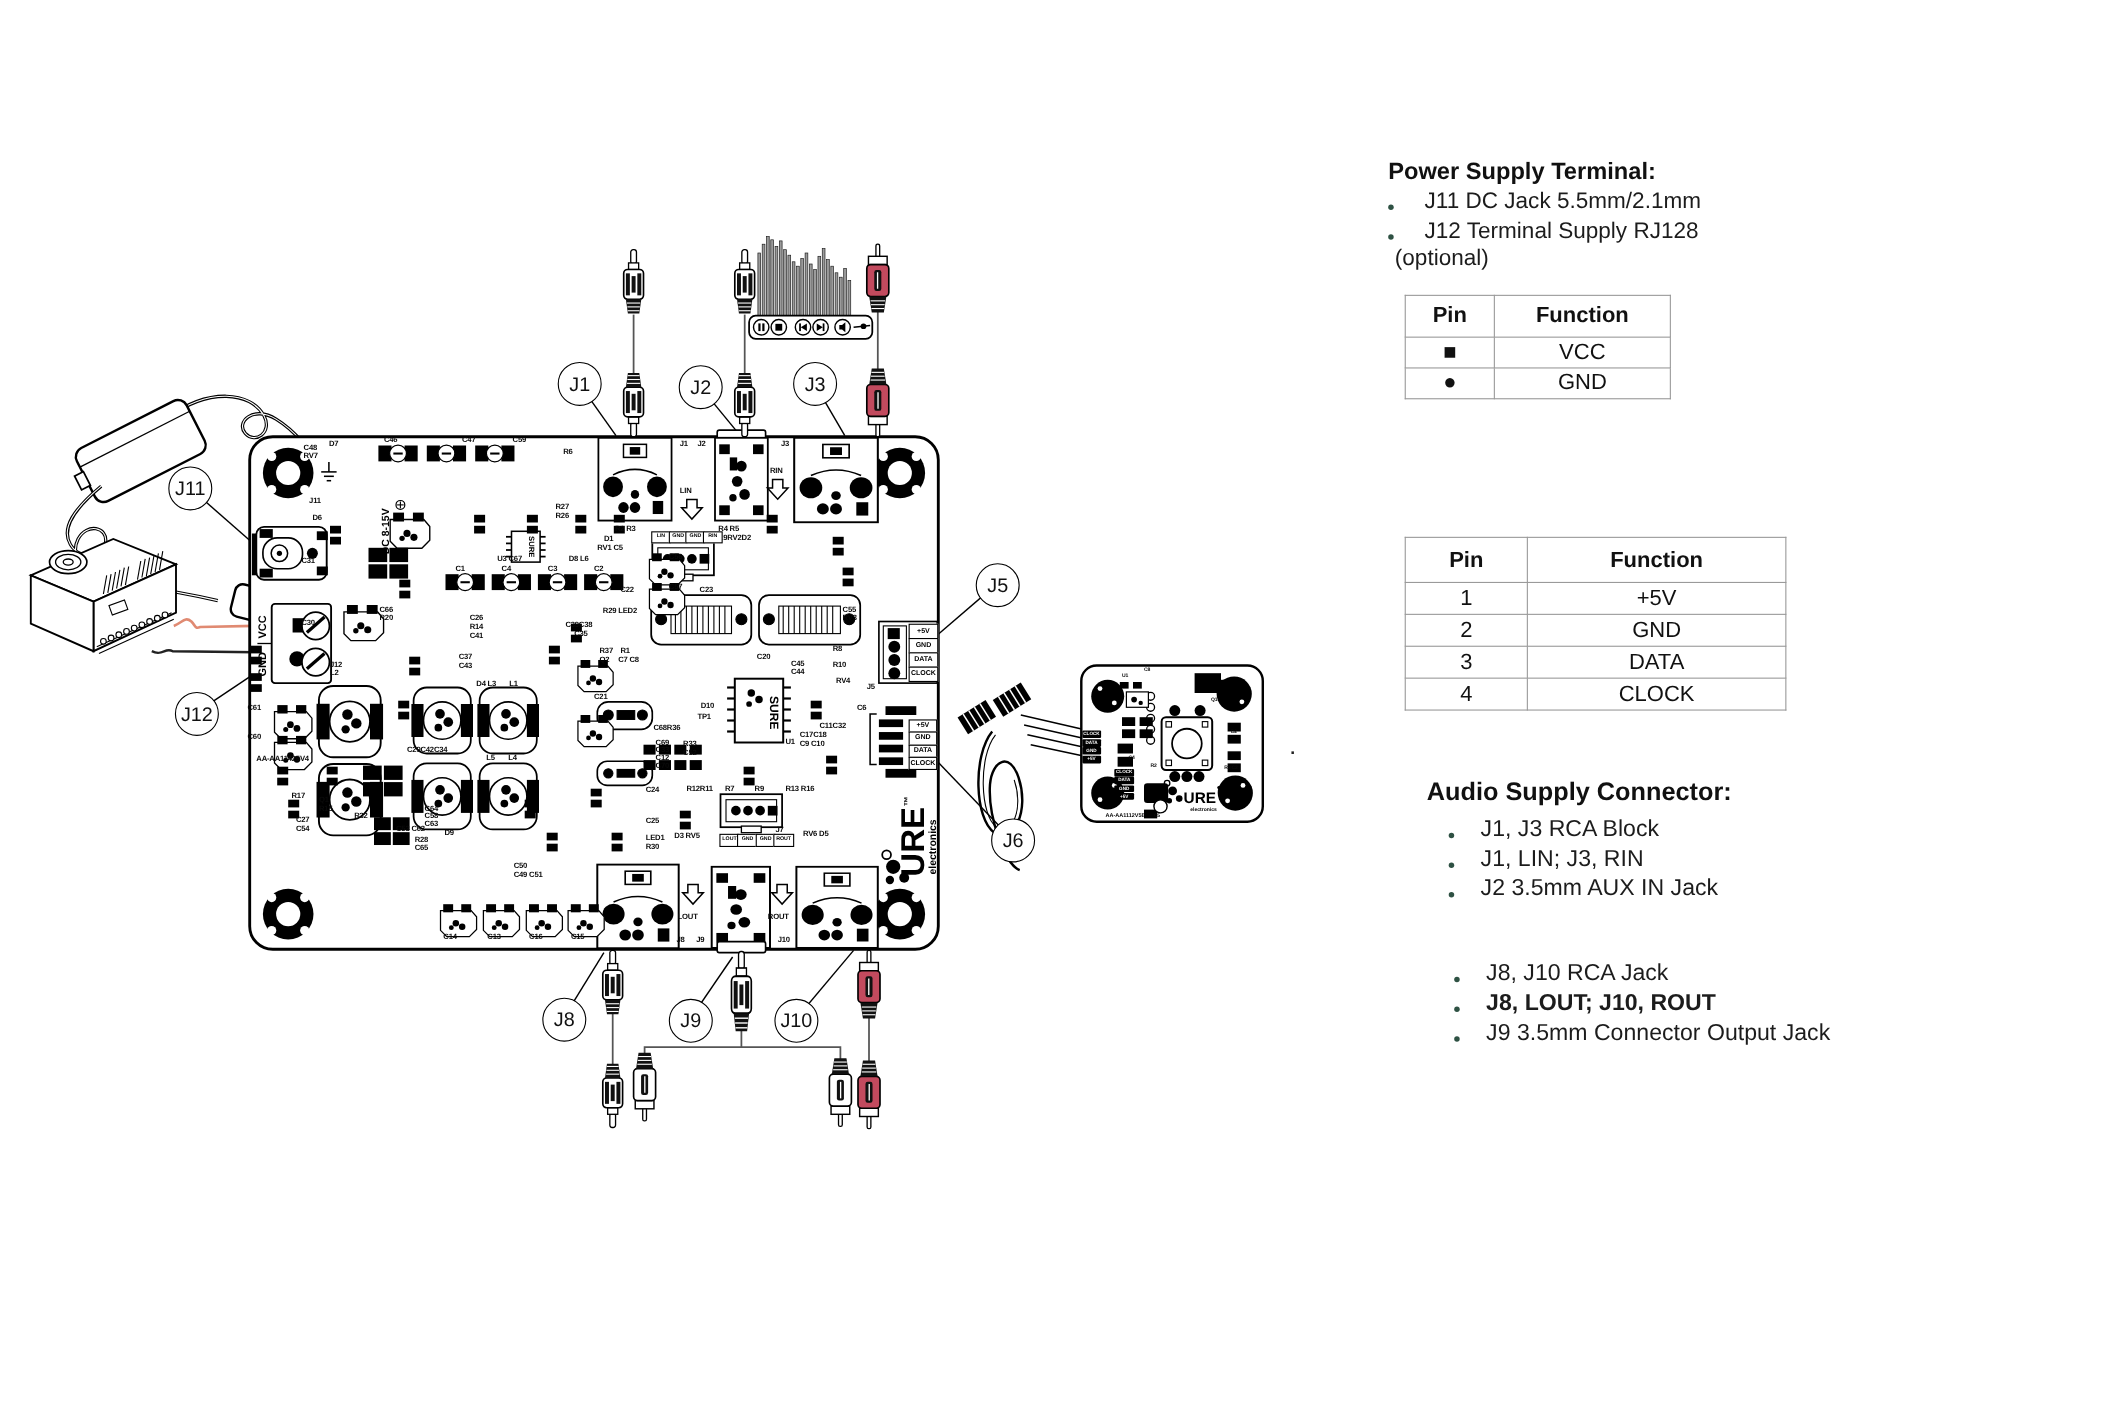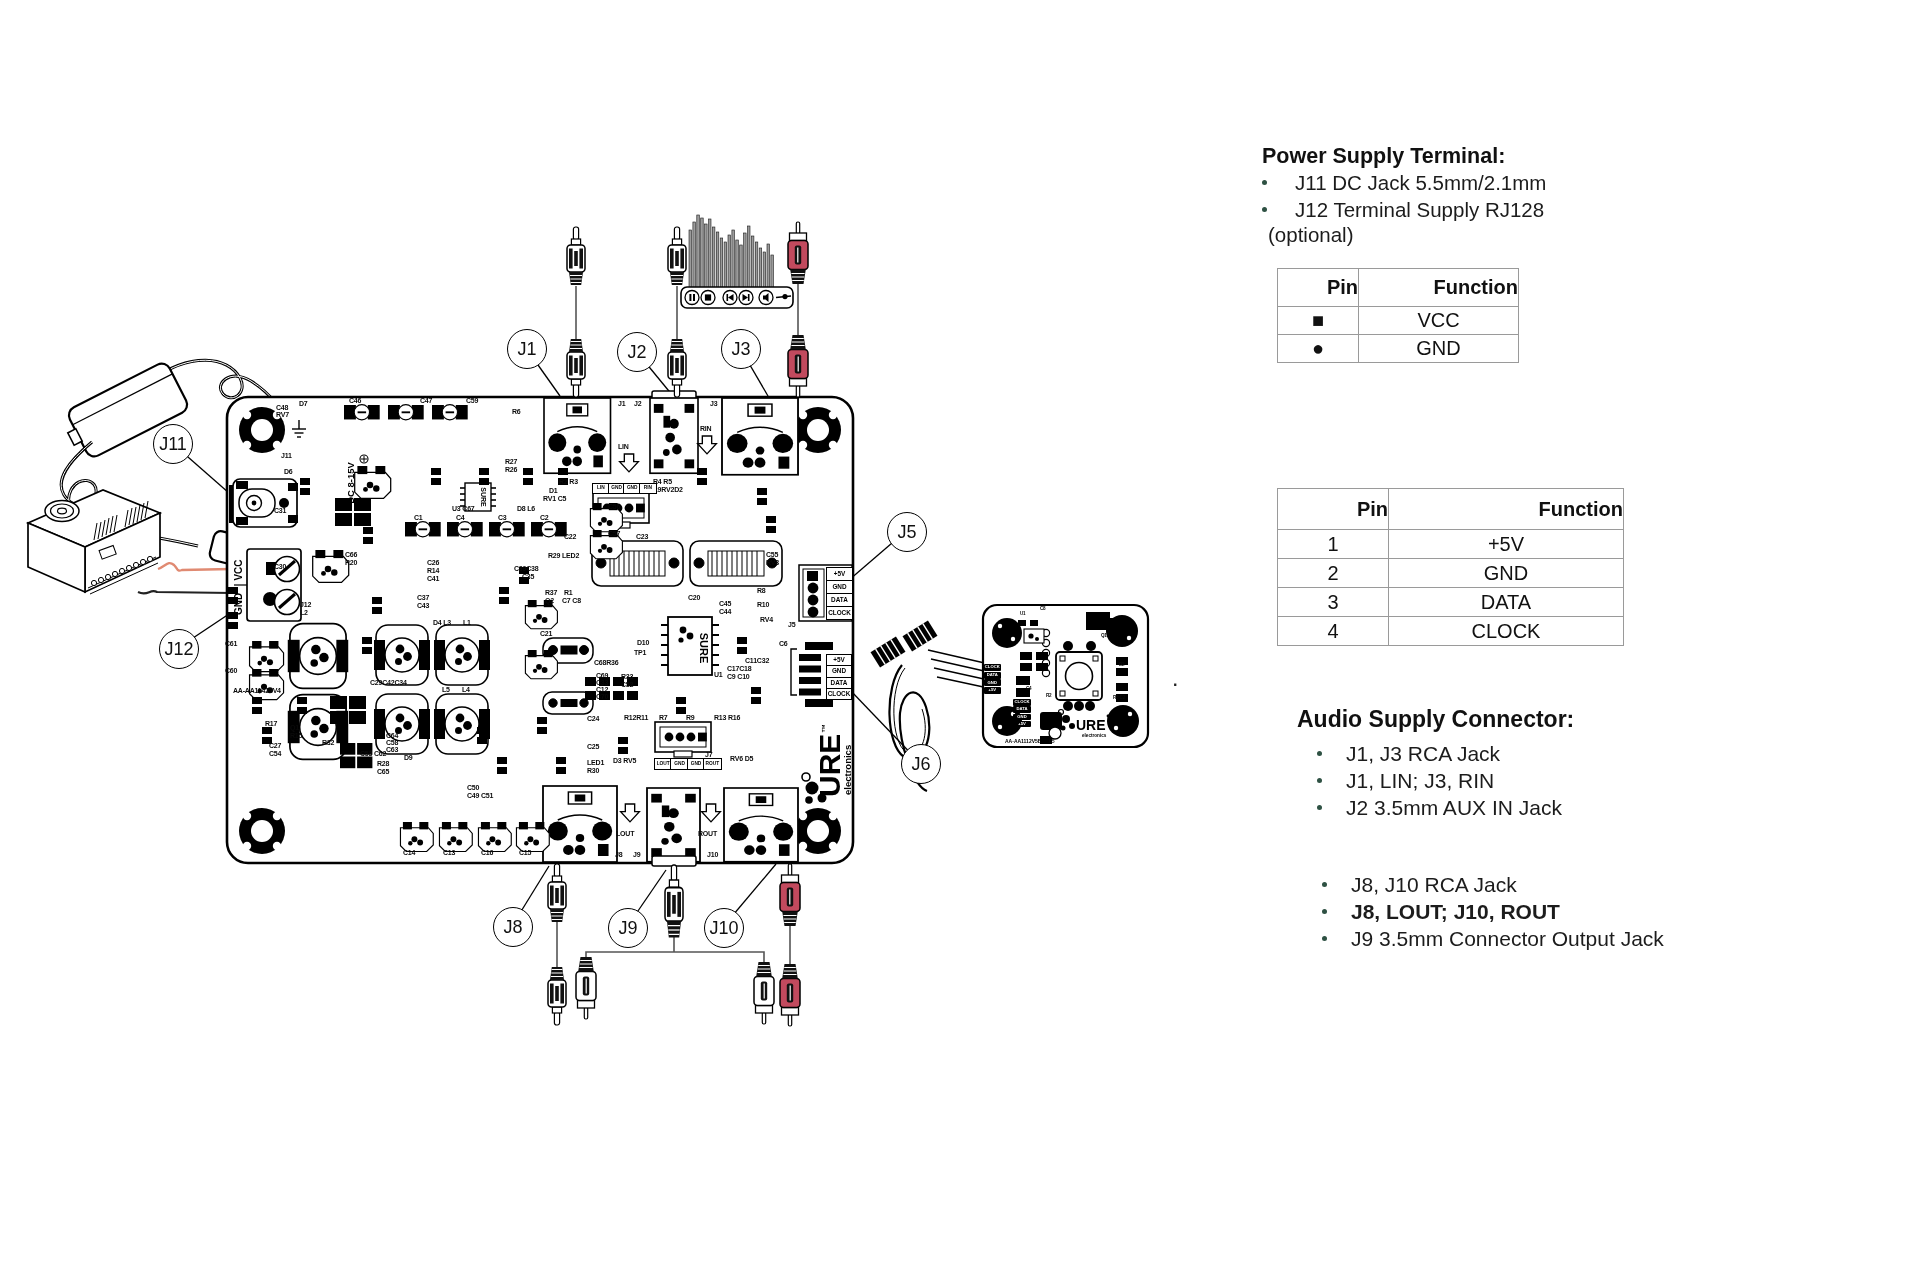--- a/index.html
+++ b/index.html
@@ -18,29 +18,29 @@
   .pinbox{position:absolute;border:1px solid #000;background:#fff;color:#000;
           font:bold 6.4px "Liberation Sans",sans-serif;display:flex;align-items:center;justify-content:center;line-height:1;}
   .stripbox{position:absolute;border:0.8px solid #000;background:#fff;color:#000;
           font:bold 4.8px "Liberation Sans",sans-serif;display:flex;align-items:center;justify-content:center;line-height:1;}
   .encbox{position:absolute;background:#000;color:#fff;border-radius:1px;
           font:bold 4.2px "Liberation Sans",sans-serif;display:flex;align-items:center;justify-content:center;line-height:1;}
   
   .abs{position:absolute;}
   .h1{font-weight:bold;font-size:21.5px;color:#111;white-space:nowrap;}
   .h2{font-weight:bold;font-size:23px;color:#111;white-space:nowrap;}
-  .bullet{display:flex;align-items:flex-start;font-size:20.5px;color:#1c1c1c;white-space:nowrap;line-height:27px;}
+  .bullet{display:flex;align-items:center;font-size:20.5px;color:#1c1c1c;white-space:nowrap;line-height:27px;}
   .bullet .dot{flex:0 0 auto;width:5px;height:5px;border-radius:50%;background:#2e5143;margin:11px 0 0 0;}
   .bullet .btxt{margin-left:28px;}
   .bullet.tight .btxt{margin-left:24px;}
   .note{font-size:20.5px;color:#1c1c1c;}
   table.spec{border-collapse:collapse;table-layout:fixed;background:#fff;}
   table.spec th,table.spec td{border:1px solid #9a9a9a;text-align:center;vertical-align:middle;
       font-family:"Liberation Sans",sans-serif;color:#111;padding:0;overflow:hidden;}
-  table.spec th{font-weight:bold;font-size:20px;text-align:right;}
+  table.spec th{font-weight:bold;font-size:20px;}
   table.spec td{font-size:20px;}
   #power-table col.c1{width:81px;} #power-table col.c2{width:160px;}
   #power-table th{height:37px;} #power-table td{height:27px;}
   #rotary-table col.c1{width:111px;} #rotary-table col.c2{width:235px;}
   #rotary-table th{height:40px;} #rotary-table td{height:28px;}
   .straydot{position:absolute;font:bold 16px "Liberation Sans",sans-serif;color:#222;}
 </style>
 </head>
 <body>
 
@@ -860,21 +860,21 @@
           <td>4</td>
           <td>CLOCK</td>
         </tr>
 </tbody>
     </table>
 
 <div class="abs" style="left:1297px;top:706px;">
   <div class="h2">Audio Supply Connector:</div>
   <div class="bullet tight" style="margin:7px 0 0 20px;font-size:21px;">
         <span class="dot"></span>
-        <span class="btxt">J1, J3 RCA Jack</span>
+        <span class="btxt">J1, J3 RCA Block</span>
       </div>
   <div class="bullet tight" style="margin-left:20px;font-size:21px;">
         <span class="dot"></span>
         <span class="btxt">J1, LIN; J3, RIN</span>
       </div>
   <div class="bullet tight" style="margin-left:20px;font-size:21px;">
         <span class="dot"></span>
         <span class="btxt">J2 3.5mm AUX IN Jack</span>
       </div>
 </div>

